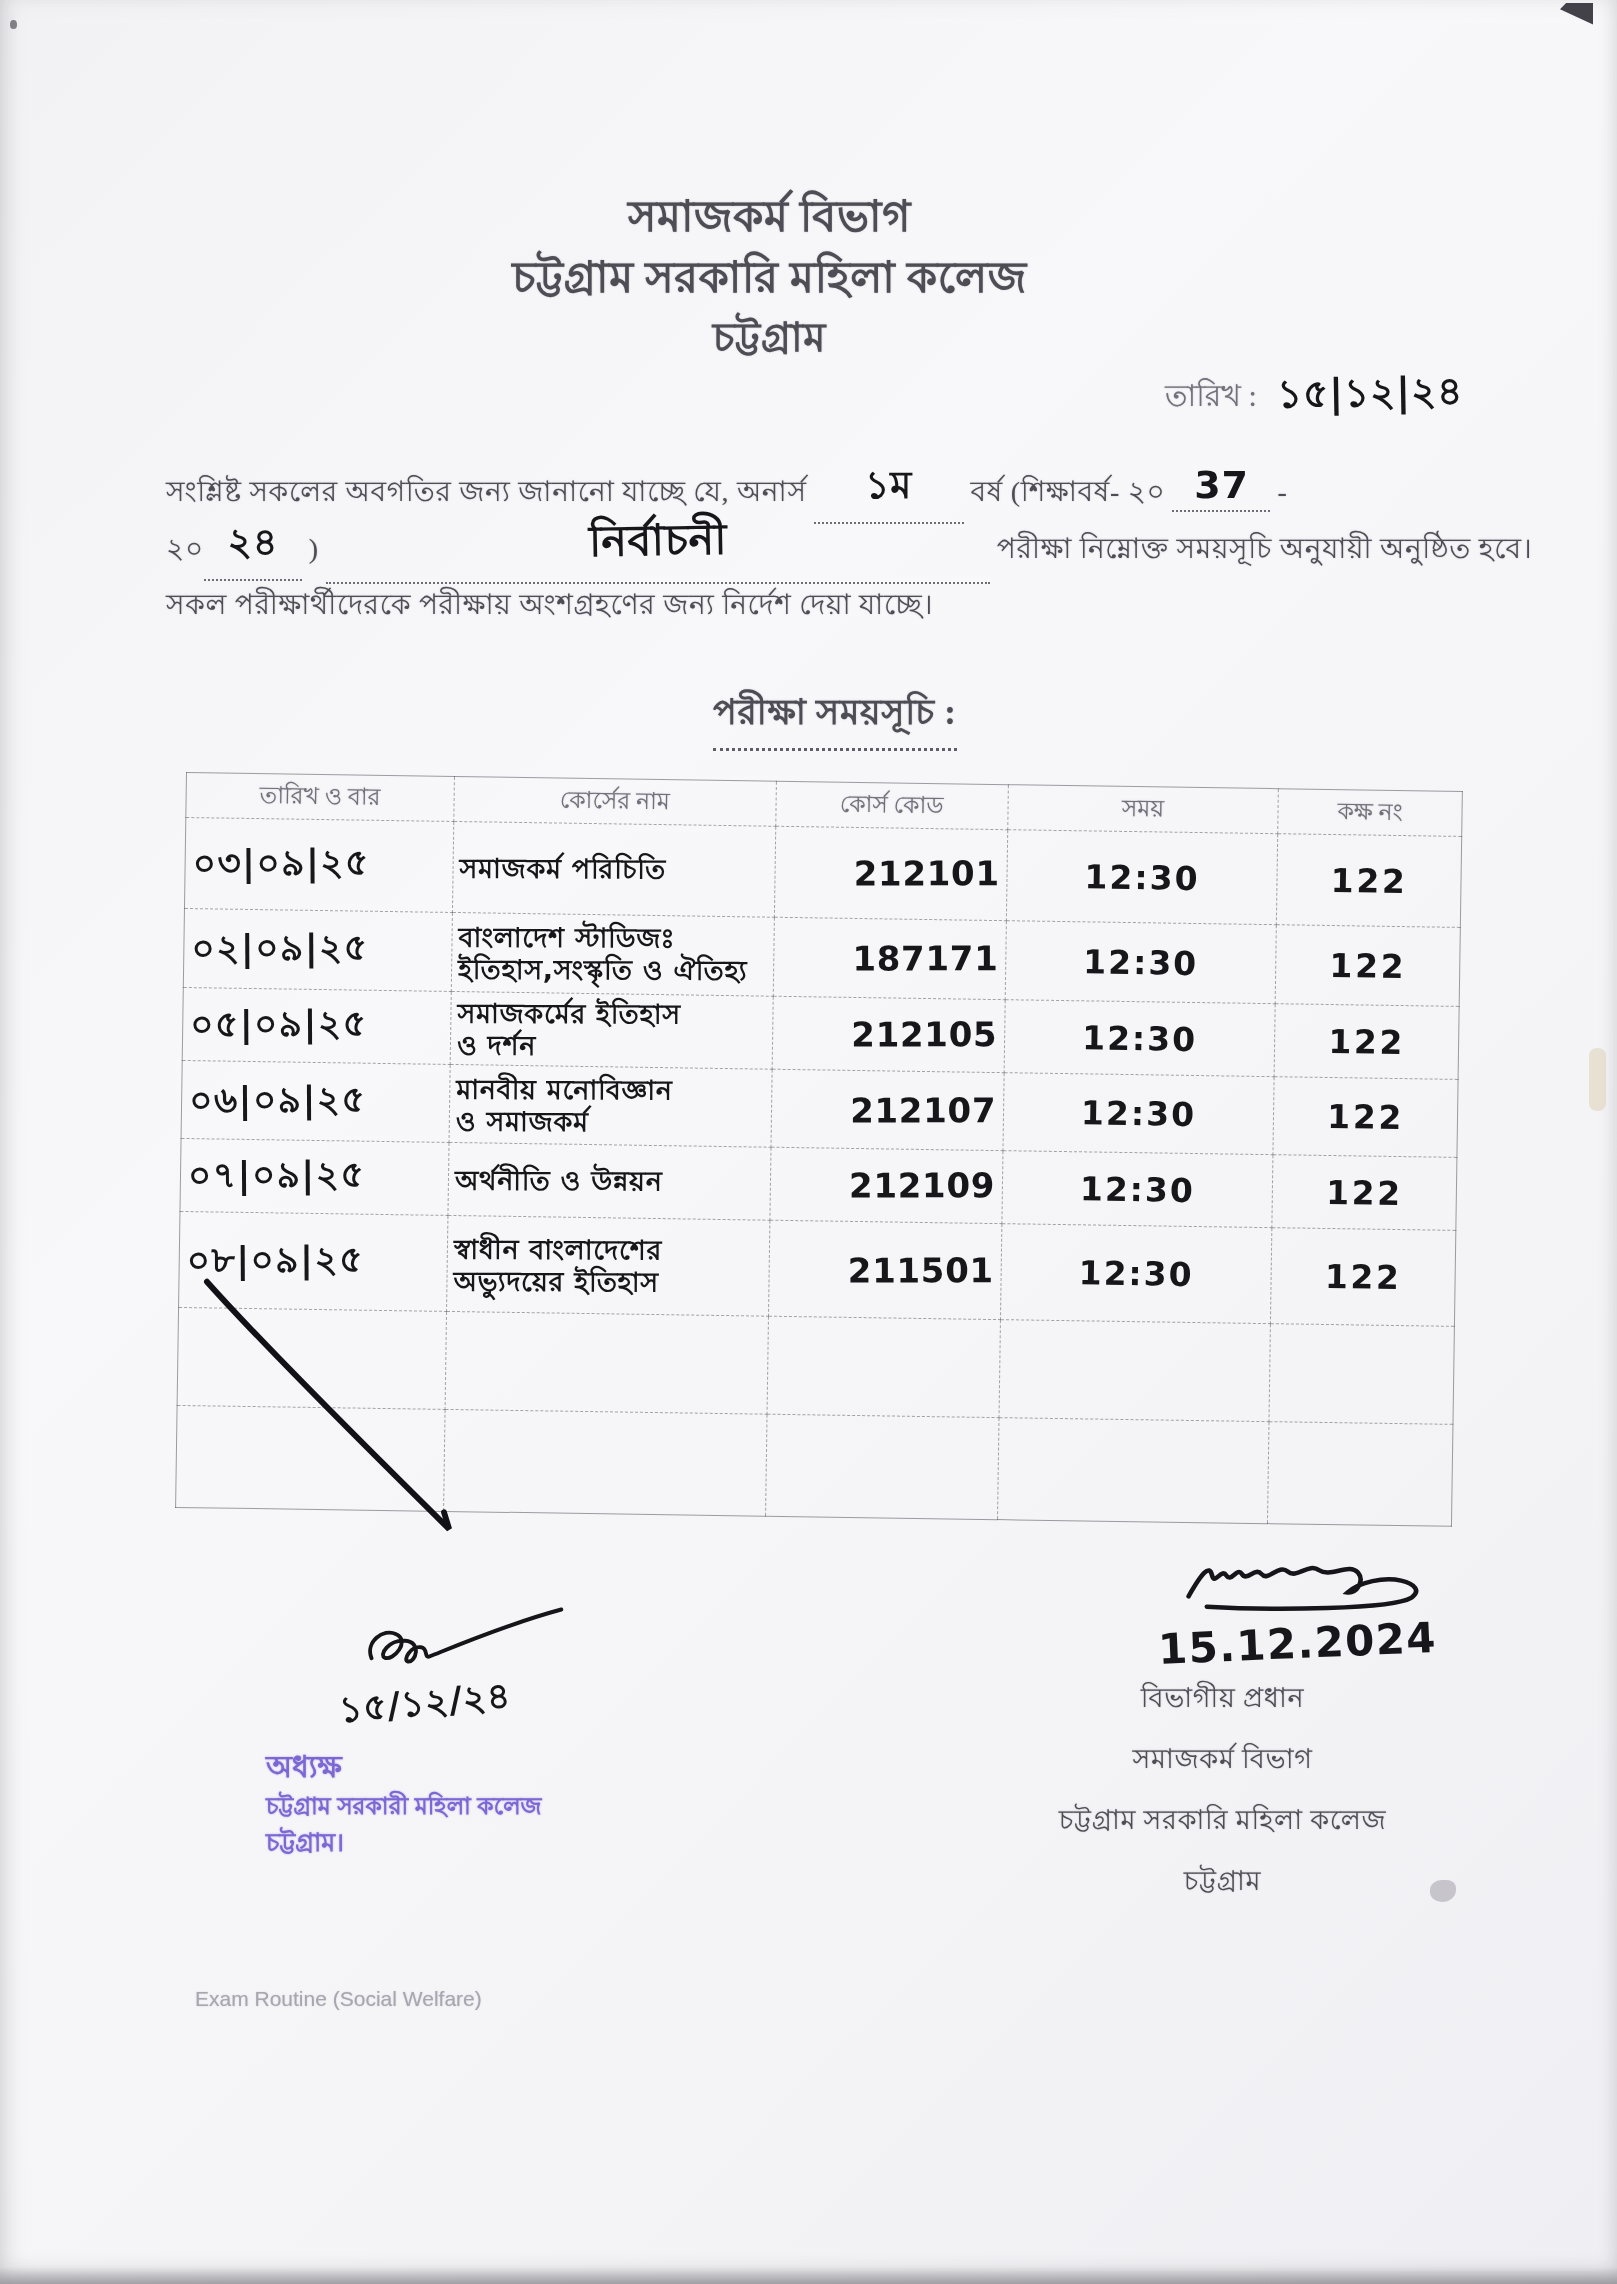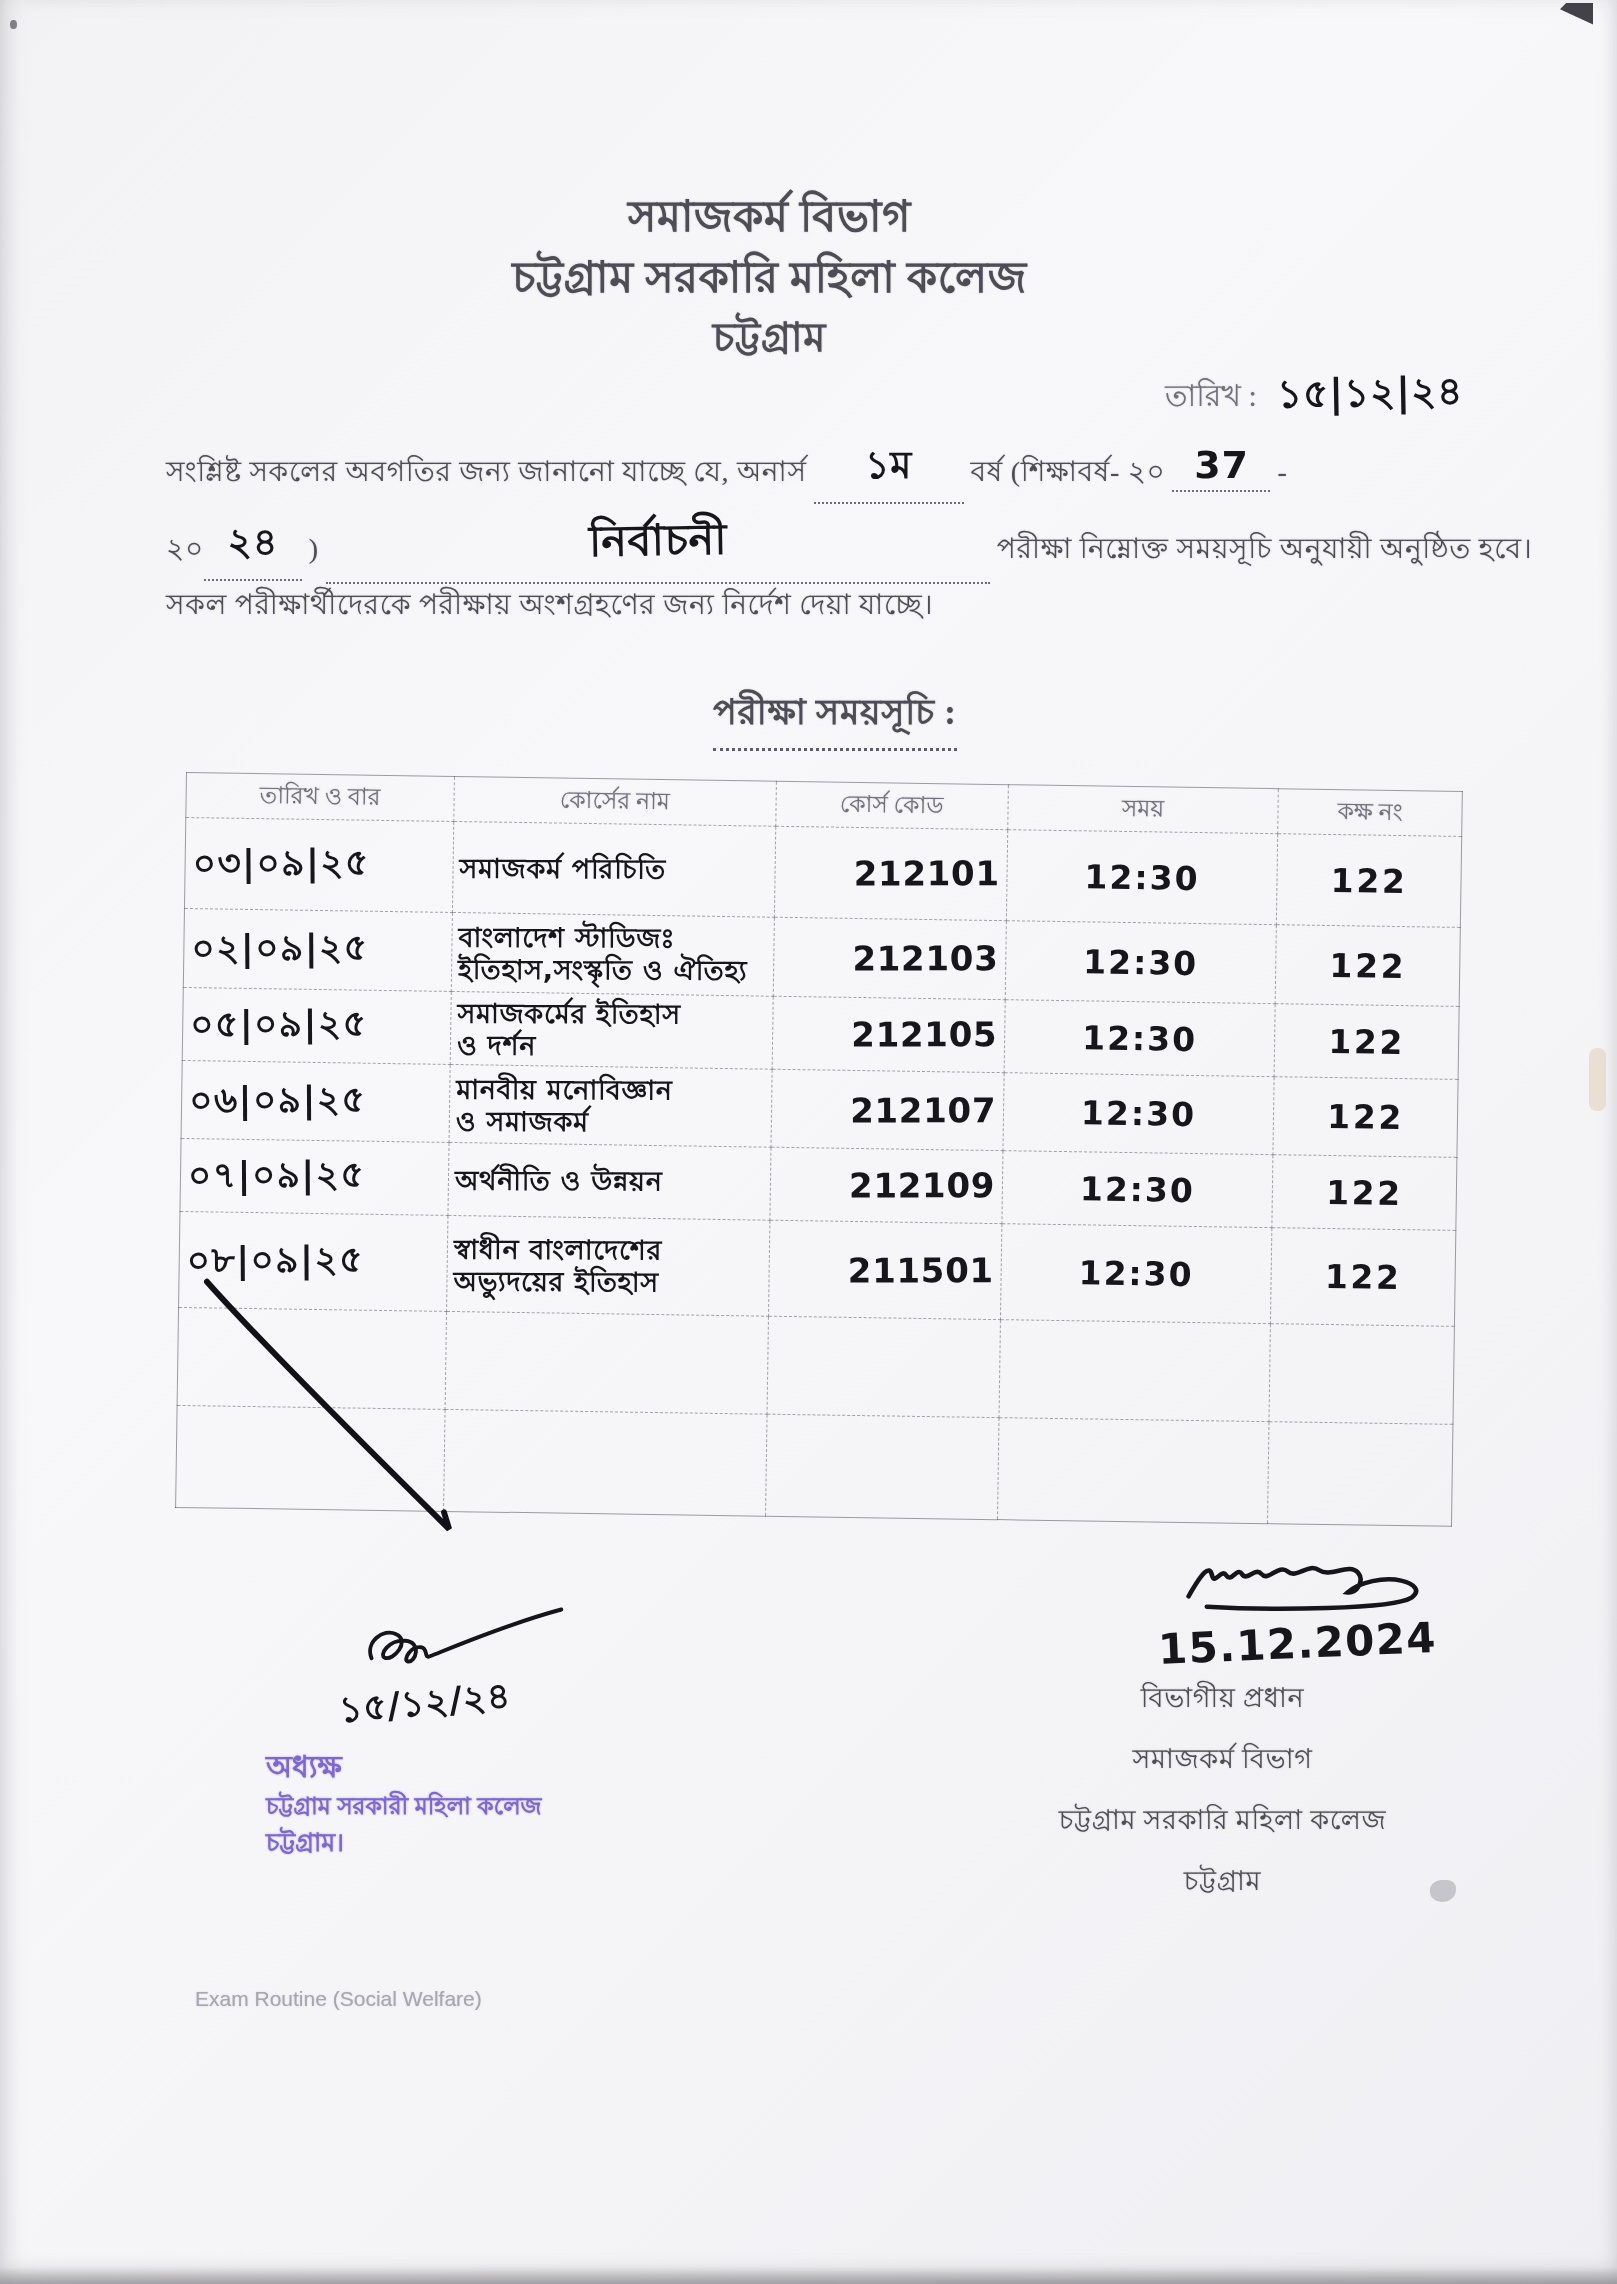--- a/index.html
+++ b/index.html
@@ -32,21 +32,21 @@
   .date-line .lbl{font-size:30px;}
   .date-line .val{font-size:39px;margin-left:18px;display:inline-block;transform:rotate(-1deg);}
   
   .notice{position:absolute;left:166px;top:438px;width:1406px;font-size:28px;}
   .nline{position:absolute;left:0;white-space:nowrap;}
   .nl1{top:0;}
   .nl2{top:73px;}
   .nl3{top:145px;}
   .slot{display:inline-block;border-bottom:2.6px dotted #6e6d77;text-align:center;vertical-align:baseline;}
   .slot .hand{display:inline-block;position:relative;top:-2.6px;}
-  .slot-sm{width:150px;}
+  .slot-sm{width:150px;margin-top:20px;}
   .slot-xs{width:98px;}
   .slot-lg{width:664px;}
   .slot .big{font-size:38px;}
   .slot .bigger{font-size:43px;transform:rotate(-1deg);}
   
   .sched-head{
     position:absolute;left:713px;top:685px;
     font-size:35px;font-weight:700;
     padding-bottom:3.9px;border-bottom:3.9px dotted #5f5e68;
   }
@@ -182,21 +182,21 @@
       </tr>
       <tr>
         <td>
             <span class="hand cell-date">০২|০৯|২৫</span>
           </td>
         <td>
           <span class="hand cell-course">বাংলাদেশ স্টাডিজঃ</span>
           <span class="hand cell-course">ইতিহাস,সংস্কৃতি ও ঐতিহ্য</span>
         </td>
         <td>
-            <span class="hand cell-code">212103</span>
+            <span class="hand cell-code">187171</span>
           </td>
         <td>
             <span class="hand cell-time">12:30</span>
           </td>
         <td>
             <span class="hand cell-room">122</span>
           </td>
       </tr>
       <tr>
         <td>

